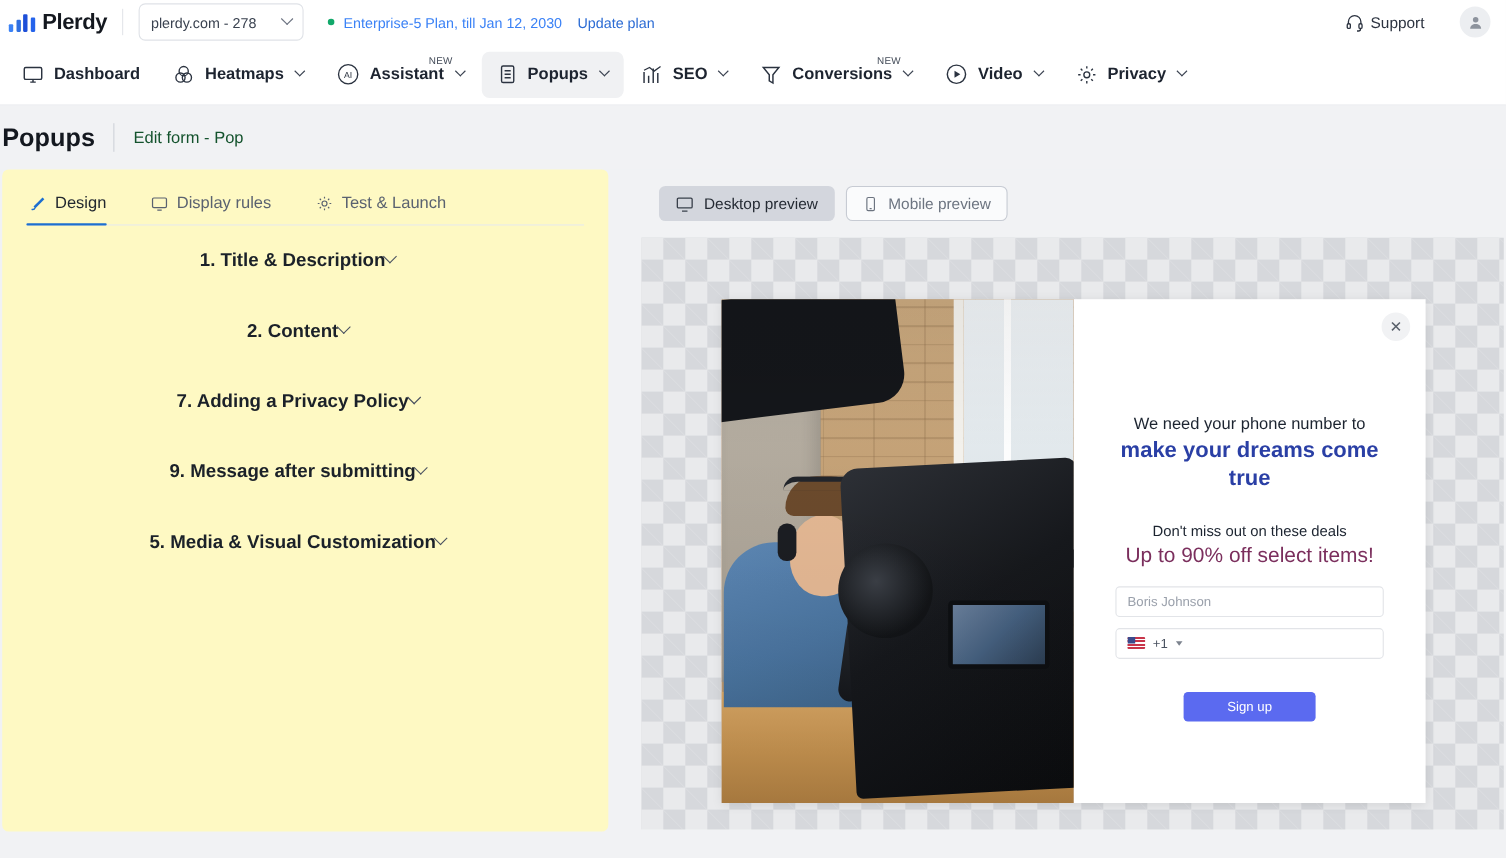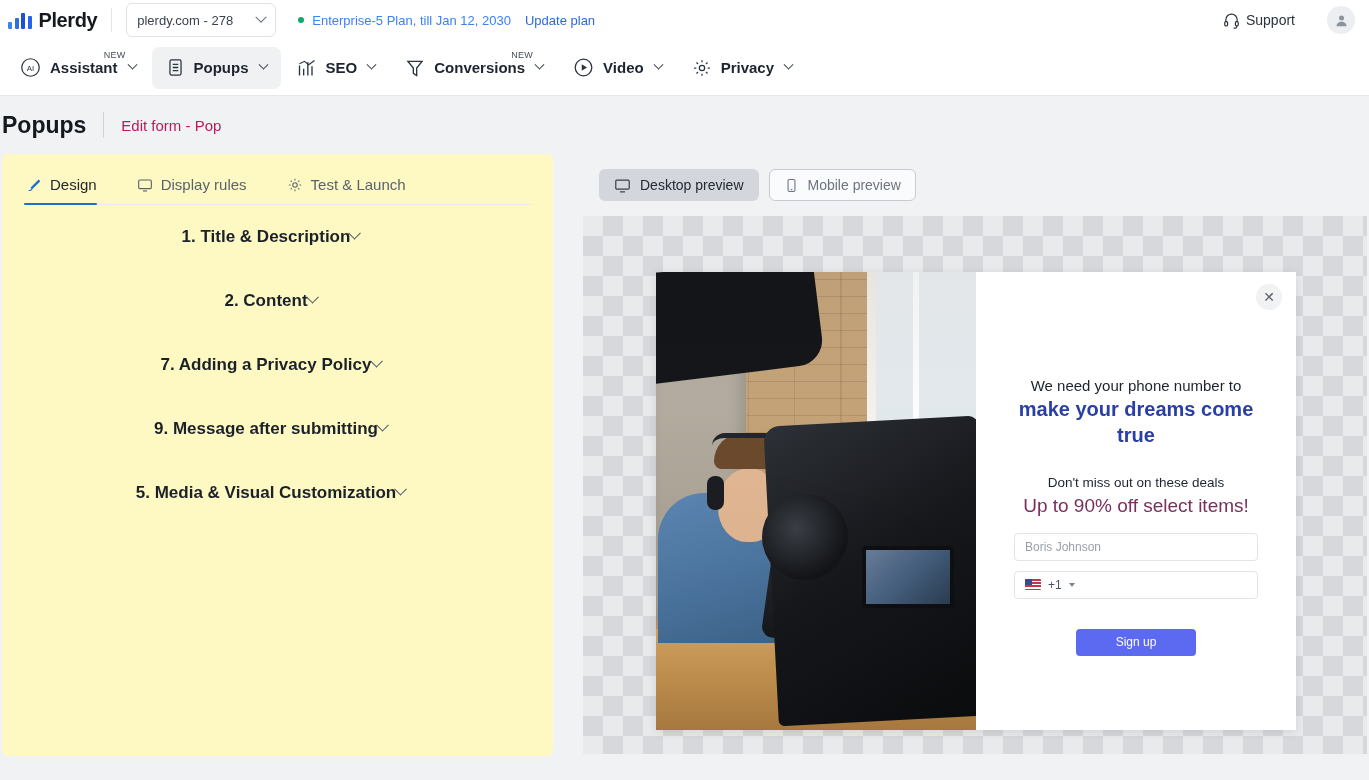--- a/index.html
+++ b/index.html
@@ -73,21 +73,21 @@
     border-right: 1.7px solid #3a4250; border-bottom: 1.7px solid #3a4250;
     transform: rotate(45deg) translate(-2px,-2px); margin-left: 2px; }
 
   
   .page-head {
     height: 58px; display: flex; align-items: center; gap: 0; padding-left: 2px;
     background: #f1f2f4;
   }
   .page-title { font-size: 23px; font-weight: bold; color: #14181f; }
   .head-div { width: 1px; height: 26px; background: #cfd3d9; margin: 0 17px; }
-  .page-sub { font-size: 15px; color: #be185d; }
+  .page-sub { font-size: 15px; color: #14532d; }
 
   
   .main { display: flex; gap: 0; padding: 0 2px; height: 600px; }
 
   
   .left-card {
     width: 551px; background: #fef9c3; border-radius: 6px;
     padding: 0 22px; height: 602px; margin-right: 30px;
   }
   .tabs { display: flex; gap: 0; border-bottom: 1px solid #e7e9ec; padding-top: 22px; }
@@ -298,21 +298,41 @@
           <circle cx="12" cy="8" r="4"></circle>
           <path d="M4 21c0-4.4 3.6-7 8-7s8 2.6 8 7z"></path>
         </svg>
       </span>
     </div>
   </div>
 </div>
 
 <div class="navbar">
 
-
+  <div class="nav-item">
+    <span>
+      <svg width="20" height="20" viewBox="0 0 24 24" fill="none" stroke="#2b3340" stroke-width="1.6">
+        <rect x="2.5" y="4" width="19" height="13" rx="1.6"></rect>
+          <path d="M9 20h6M12 17v3"></path>
+      </svg>
+    </span>
+    <span class="nav-label">Dashboard</span>
+  </div>
+
+  <div class="nav-item">
+    <span>
+      <svg width="20" height="20" viewBox="0 0 24 24" fill="none" stroke="#2b3340" stroke-width="1.5">
+        <circle cx="12" cy="8" r="5"></circle>
+          <circle cx="8.5" cy="15" r="5"></circle>
+          <circle cx="15.5" cy="15" r="5"></circle>
+      </svg>
+    </span>
+    <span class="nav-label">Heatmaps</span>
+    <span class="nav-chev"></span>
+  </div>
 
   <div class="nav-item">
     <span>
       <svg width="21" height="21" viewBox="0 0 24 24" fill="none" stroke="#2b3340" stroke-width="1.4">
         <circle cx="12" cy="12" r="10"></circle>
         <text x="12" y="16" font-size="9" fill="#2b3340" stroke="none" text-anchor="middle" font-family="Liberation Sans">AI</text>
       </svg>
     </span>
     <span class="nav-label">Assistant</span>
     <span class="nav-new">NEW</span>

